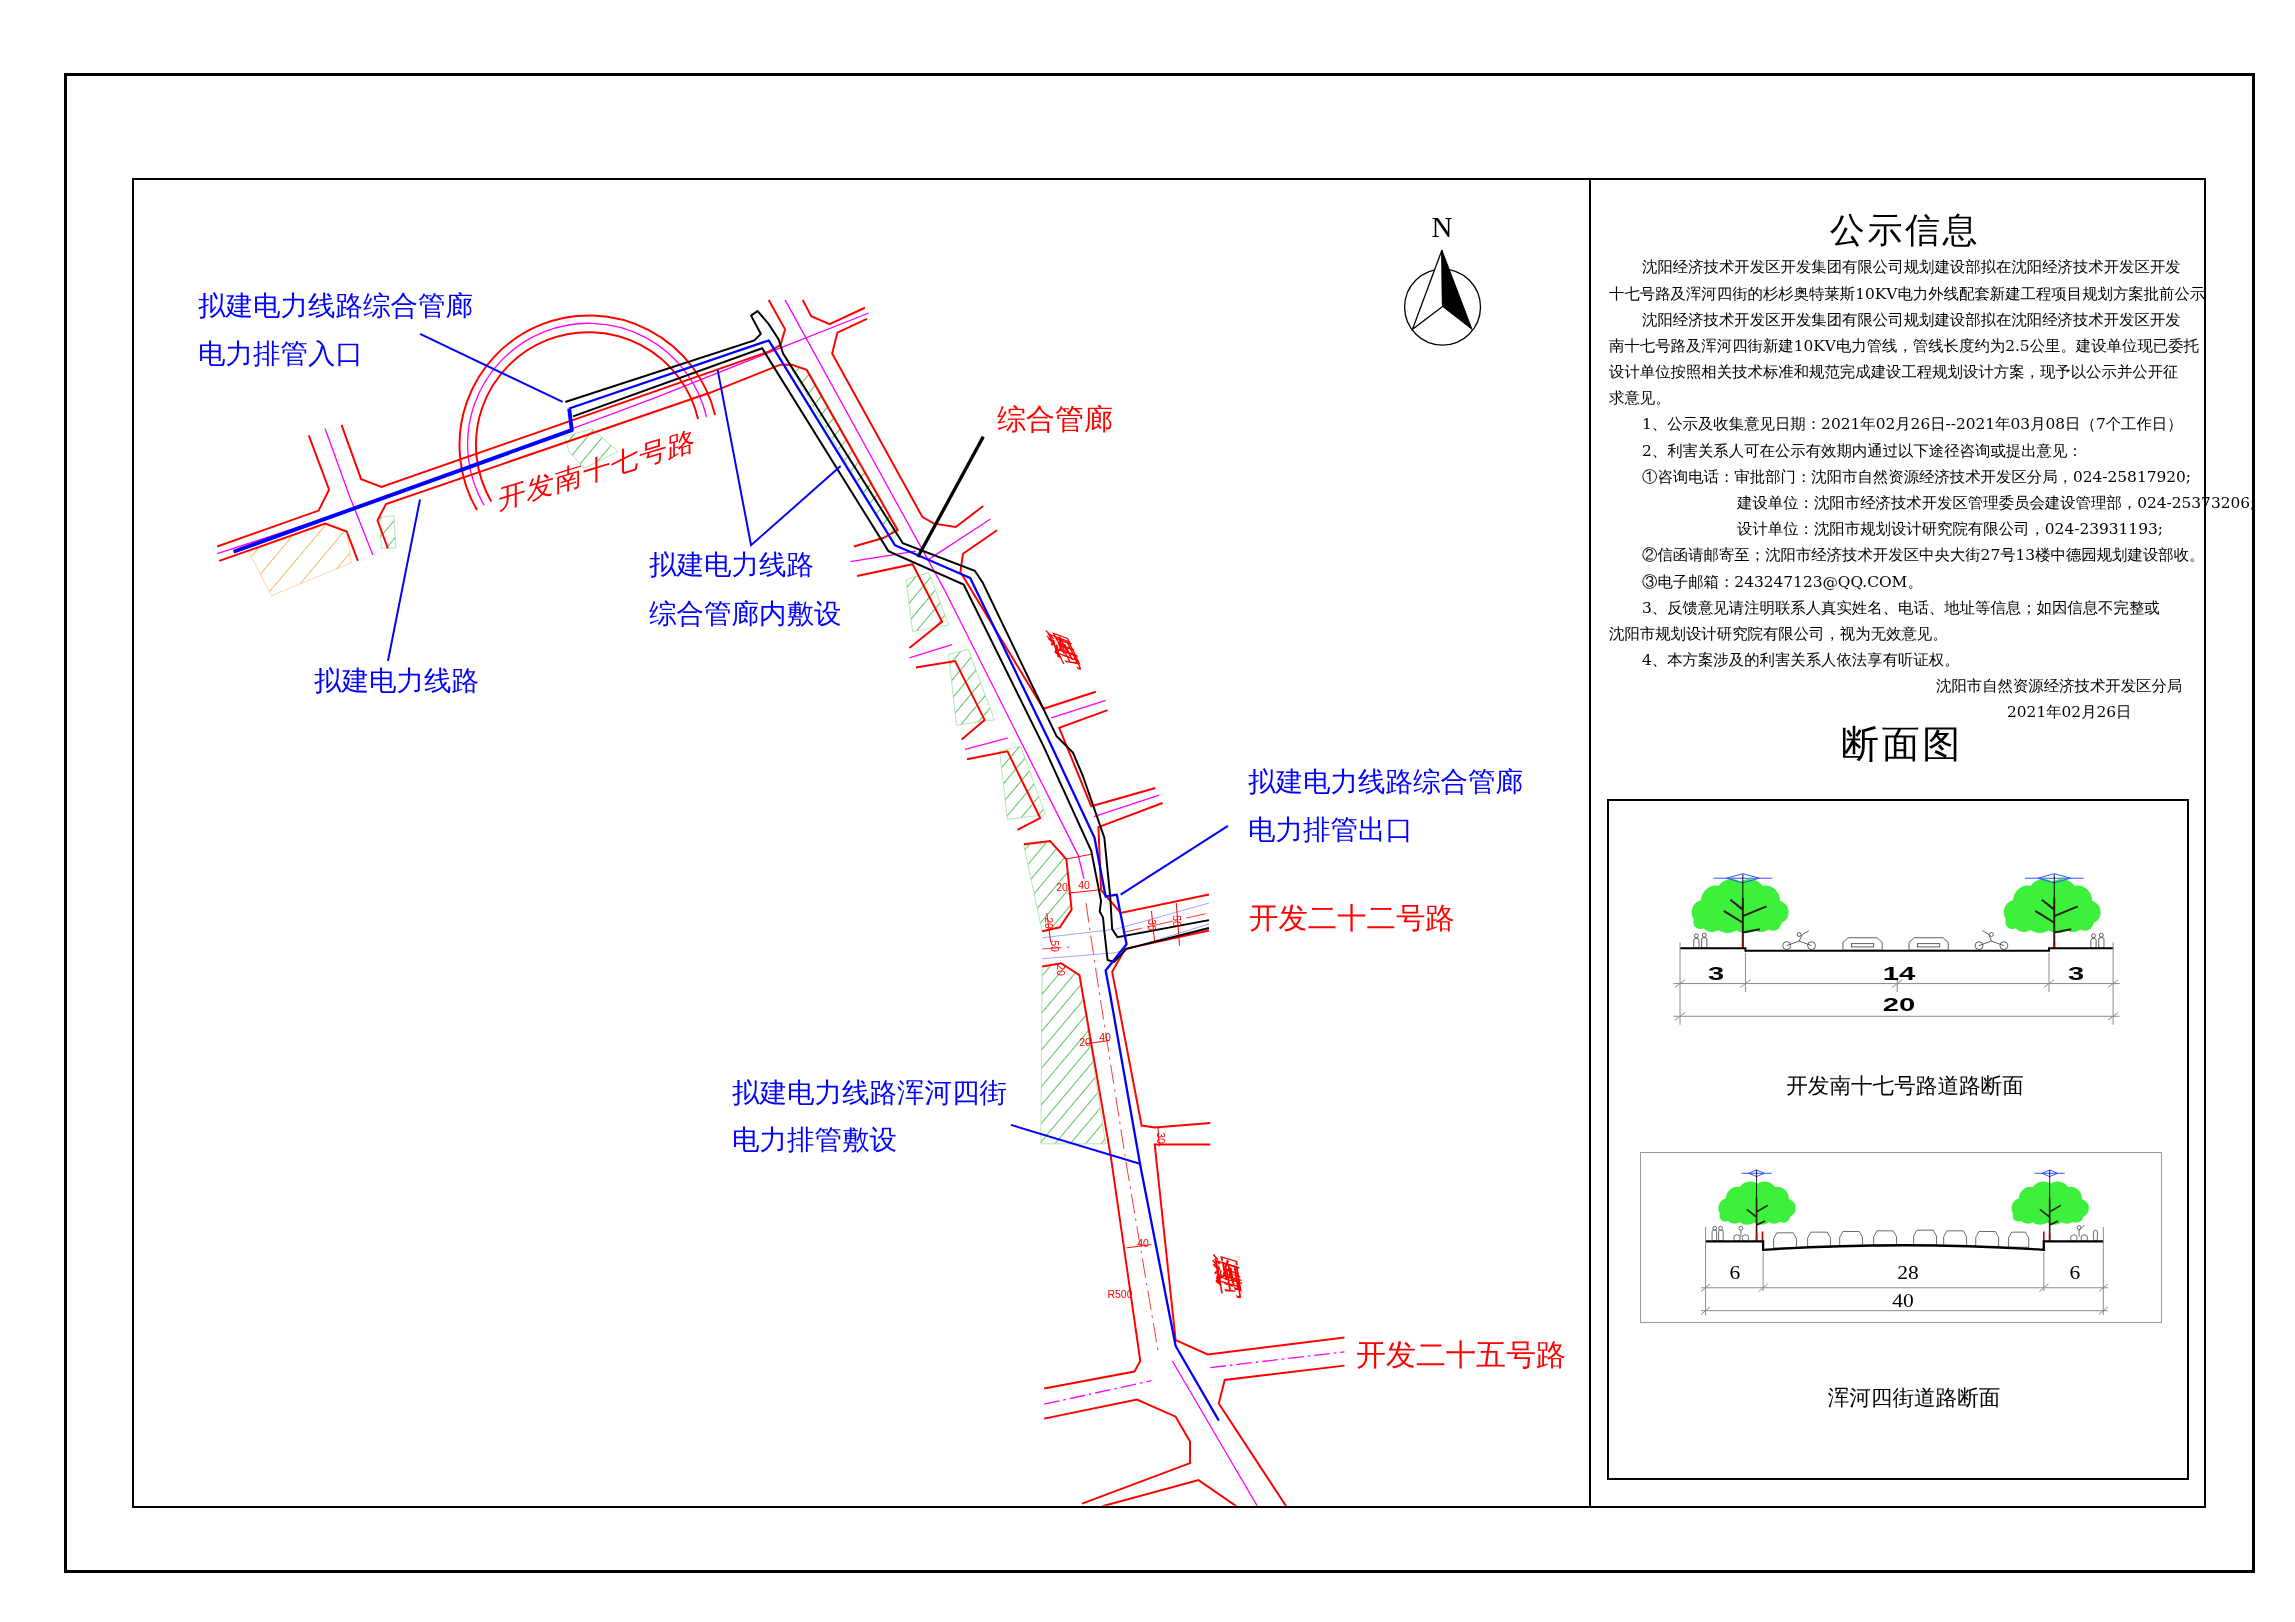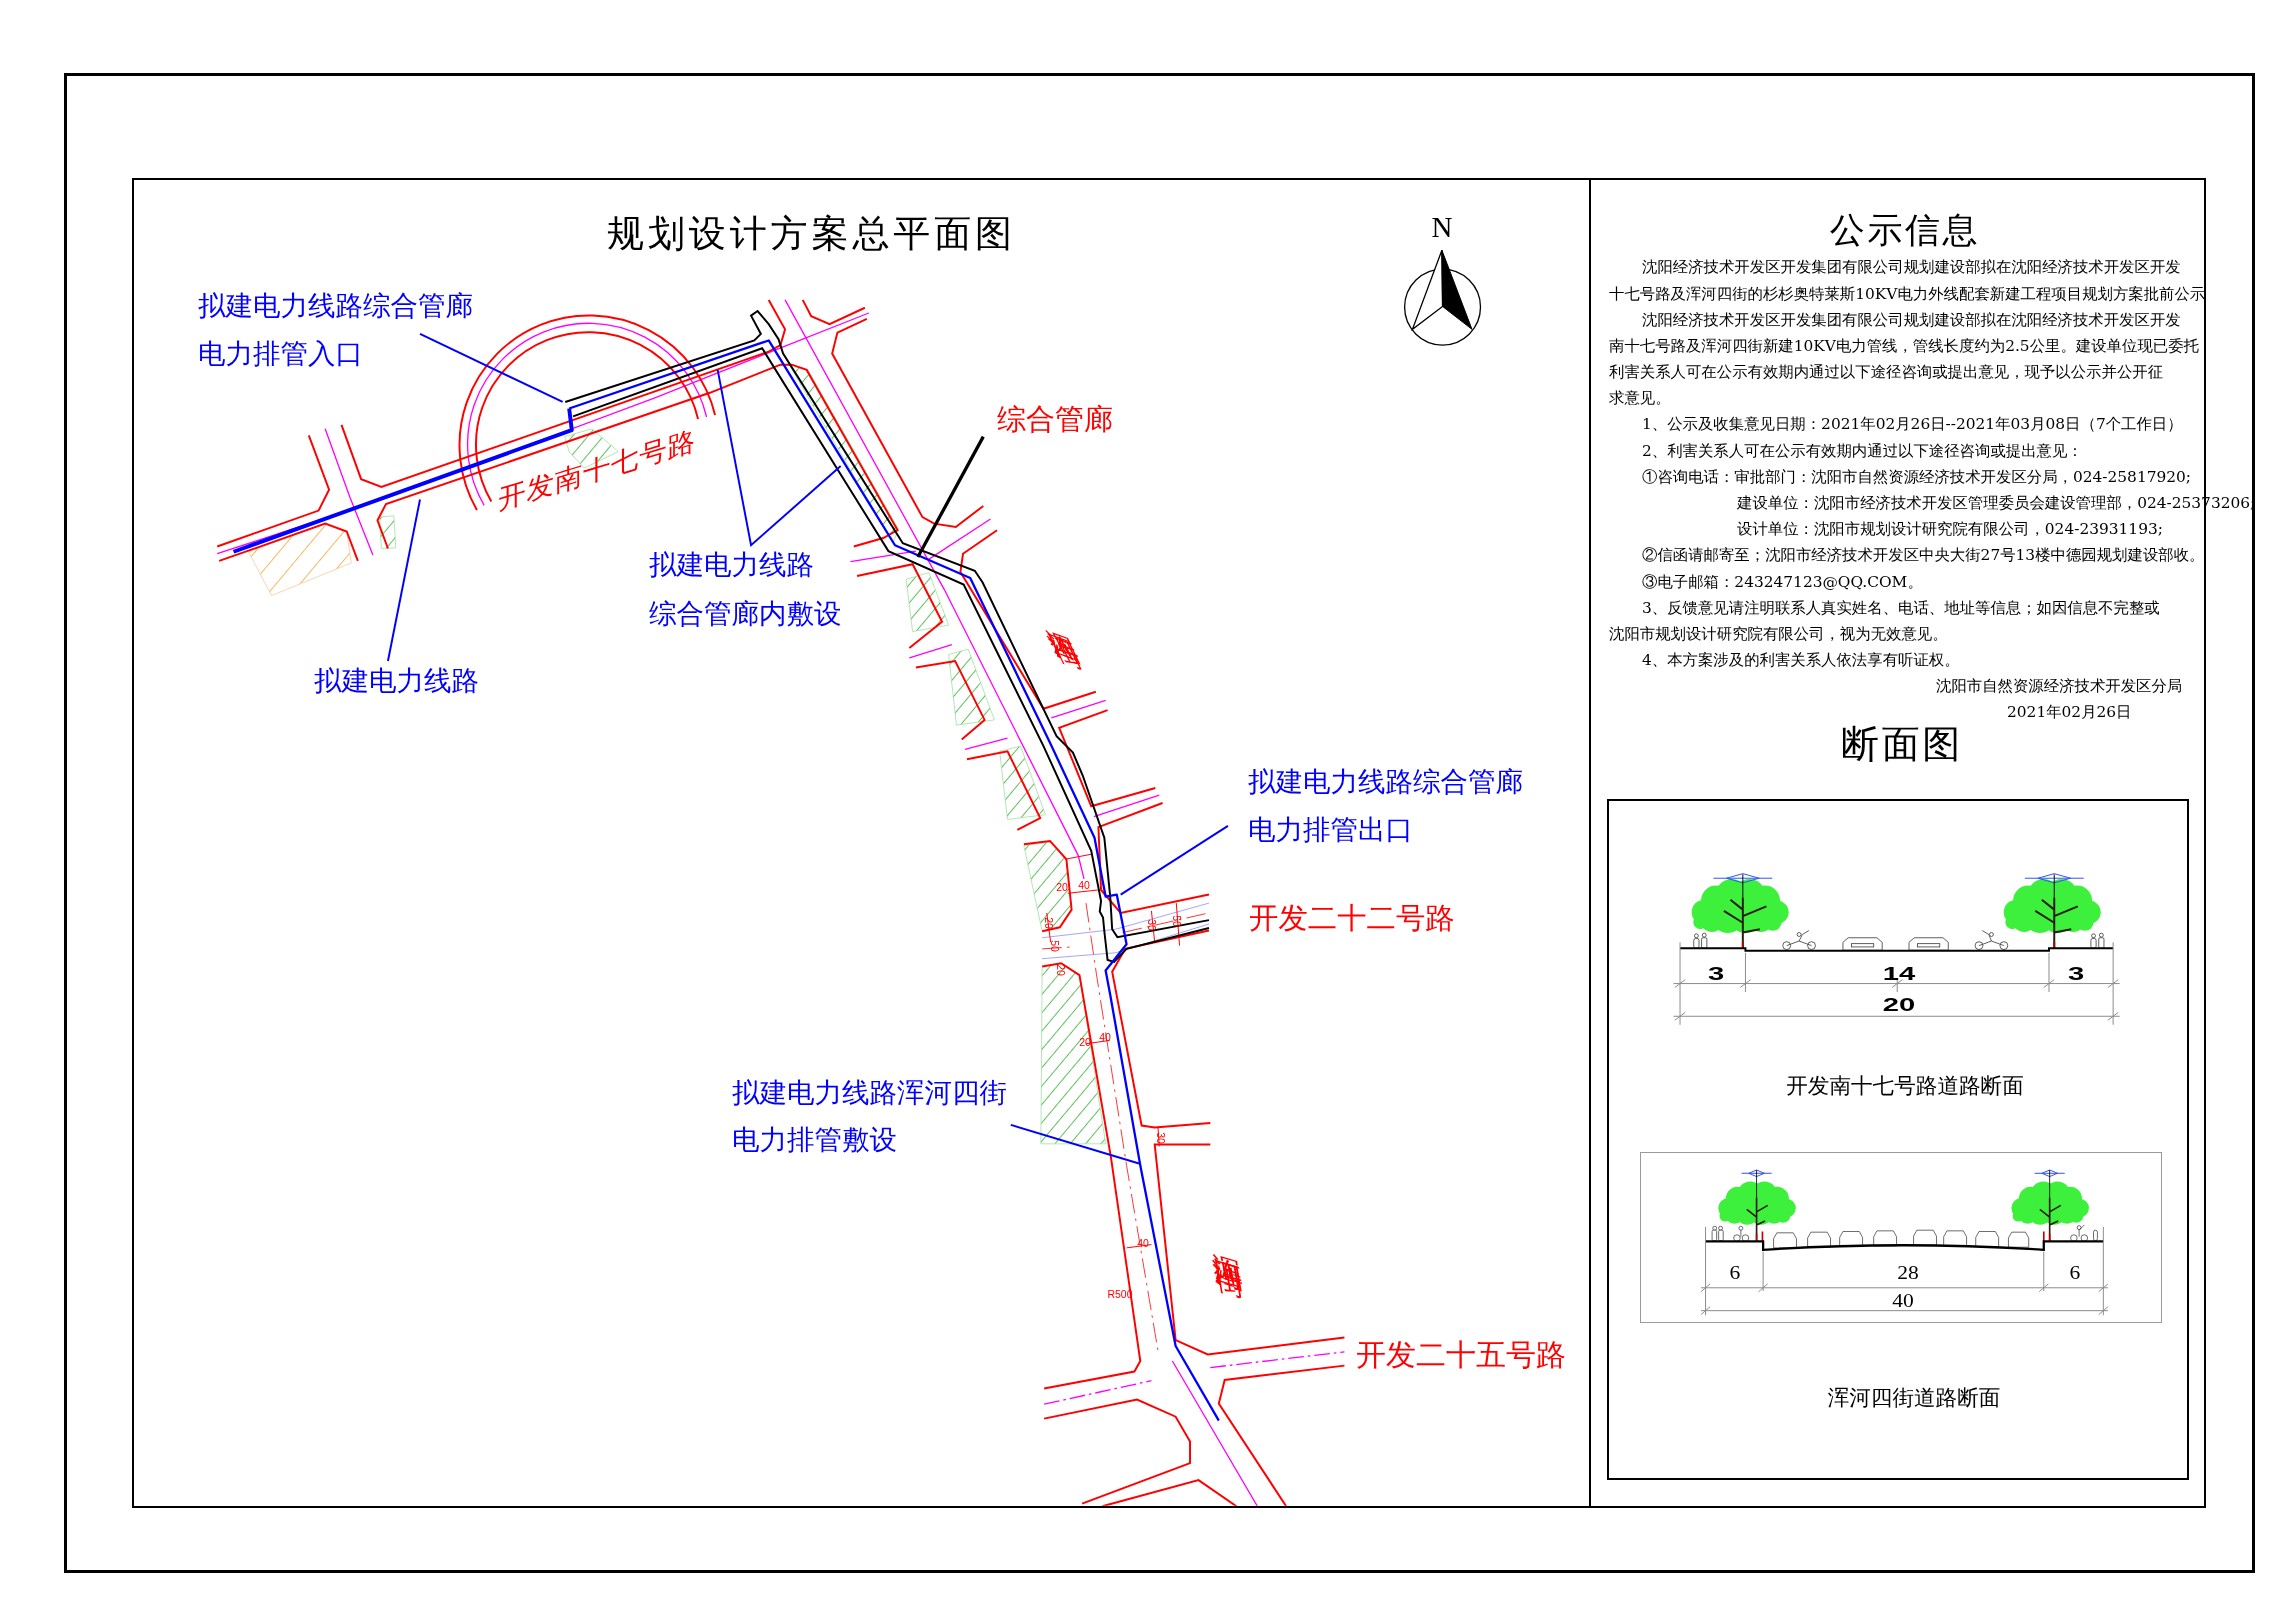--- a/index.html
+++ b/index.html
@@ -250,21 +250,20 @@
       <path fill="none" stroke-width="3.5" d="M2607,1897 L2695,1897 L2695,1910 Q2908,1896 3124,1910 L3124,1897 L3215,1897" stroke="#000000"></path>
       <g fill="none" stroke-width="1.5" stroke="#8a8a8a">
         <path d="M2607,1875 L2607,2010 M3215,1875 L3215,2010 M2695,1913 L2695,1973 M3124,1913 L3124,1973
                  M2600,1968 L3222,1968 M2600,2003 L3222,2003
                  M2600,1974 L2614,1962 M2688,1974 L2702,1962 M3117,1974 L3131,1962 M3208,1974 L3222,1962
                  M2600,2009 L2614,1997 M3208,2009 L3222,1997"></path>
       </g>
     </g>
   </svg>
 
-  <div class="t map-title">规划设计方案总平面图</div>
   <div class="t north ctr">N</div>
 
   <div class="t callout" style="left:198px; top:292px;">拟建电力线路综合管廊</div>
   <div class="t callout" style="left:198px; top:340px;">电力排管入口</div>
   <div class="t callout" style="left:314px; top:667px;">拟建电力线路</div>
   <div class="t callout" style="left:649px; top:551px;">拟建电力线路</div>
   <div class="t callout" style="left:649px; top:600px;">综合管廊内敷设</div>
   <div class="t callout" style="left:1248px; top:768px;">拟建电力线路综合管廊</div>
   <div class="t callout" style="left:1248px; top:816px;">电力排管出口</div>
   <div class="t callout" style="left:732px; top:1079px;">拟建电力线路浑河四街</div>
@@ -289,21 +288,21 @@
   <div class="t dim" style="left:1161px; top:1138px; transform:translate(-50%,-50%) rotate(90deg);">30</div>
   <div class="t dim ctr" style="left:1143px; top:1243px;">40</div>
   <div class="t dim ctr" style="left:1120px; top:1294px;">R500</div>
 
   <div class="t notice-title ctr">公示信息</div>
 
   <div class="t nl" style="left:1642px; top:260px;">沈阳经济技术开发区开发集团有限公司规划建设部拟在沈阳经济技术开发区开发</div>
   <div class="t nl" style="left:1609px; top:287px;">十七号路及浑河四街的杉杉奥特莱斯10KV电力外线配套新建工程项目规划方案批前公示</div>
   <div class="t nl" style="left:1642px; top:313px;">沈阳经济技术开发区开发集团有限公司规划建设部拟在沈阳经济技术开发区开发</div>
   <div class="t nl" style="left:1609px; top:339px;">南十七号路及浑河四街新建10KV电力管线，管线长度约为2.5公里。建设单位现已委托</div>
-  <div class="t nl" style="left:1609px; top:365px;">利害关系人可在公示有效期内通过以下途径咨询或提出意见，现予以公示并公开征</div>
+  <div class="t nl" style="left:1609px; top:365px;">设计单位按照相关技术标准和规范完成建设工程规划设计方案，现予以公示并公开征</div>
   <div class="t nl" style="left:1609px; top:391px;">求意见。</div>
   <div class="t nl" style="left:1642px; top:417px;">1、公示及收集意见日期：2021年02月26日--2021年03月08日（7个工作日）</div>
   <div class="t nl" style="left:1642px; top:444px;">2、利害关系人可在公示有效期内通过以下途径咨询或提出意见：</div>
   <div class="t nl" style="left:1642px; top:470px;">①咨询电话：审批部门：沈阳市自然资源经济技术开发区分局，024-25817920;</div>
   <div class="t nl" style="left:1737px; top:496px;">建设单位：沈阳市经济技术开发区管理委员会建设管理部，024-25373206;</div>
   <div class="t nl" style="left:1737px; top:522px;">设计单位：沈阳市规划设计研究院有限公司，024-23931193;</div>
   <div class="t nl" style="left:1642px; top:548px;">②信函请邮寄至；沈阳市经济技术开发区中央大街27号13楼中德园规划建设部收。</div>
   <div class="t nl" style="left:1642px; top:575px;">③电子邮箱：243247123@QQ.COM。</div>
   <div class="t nl" style="left:1642px; top:601px;">3、反馈意见请注明联系人真实姓名、电话、地址等信息；如因信息不完整或</div>
   <div class="t nl" style="left:1609px; top:627px;">沈阳市规划设计研究院有限公司，视为无效意见。</div>

